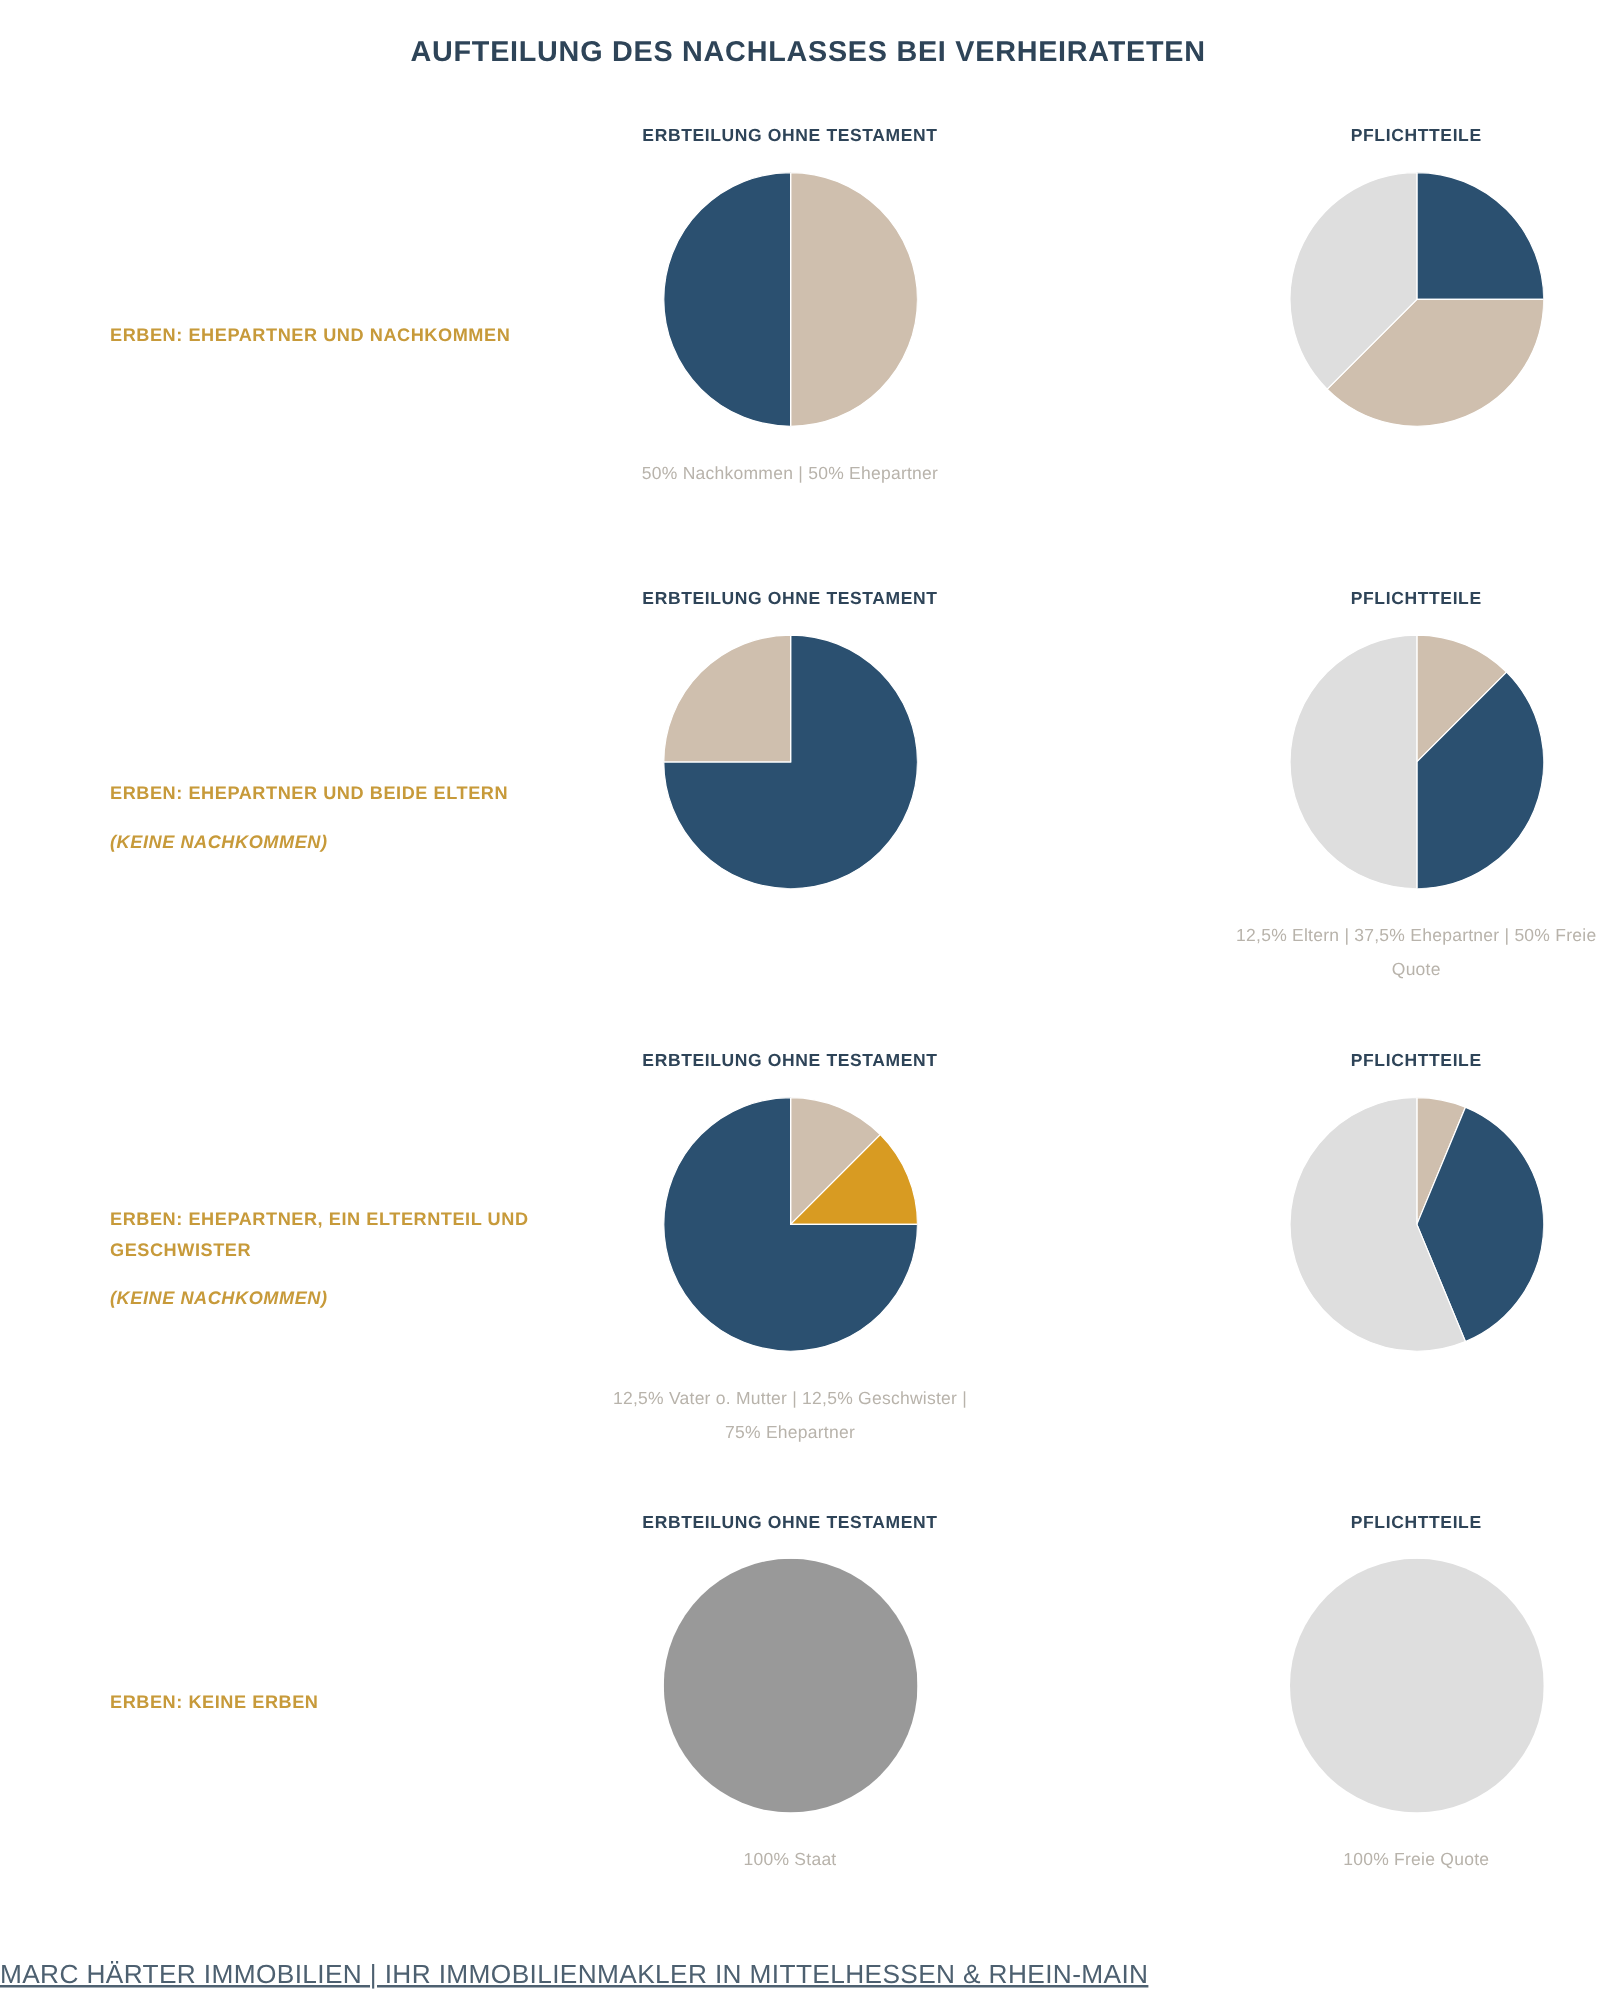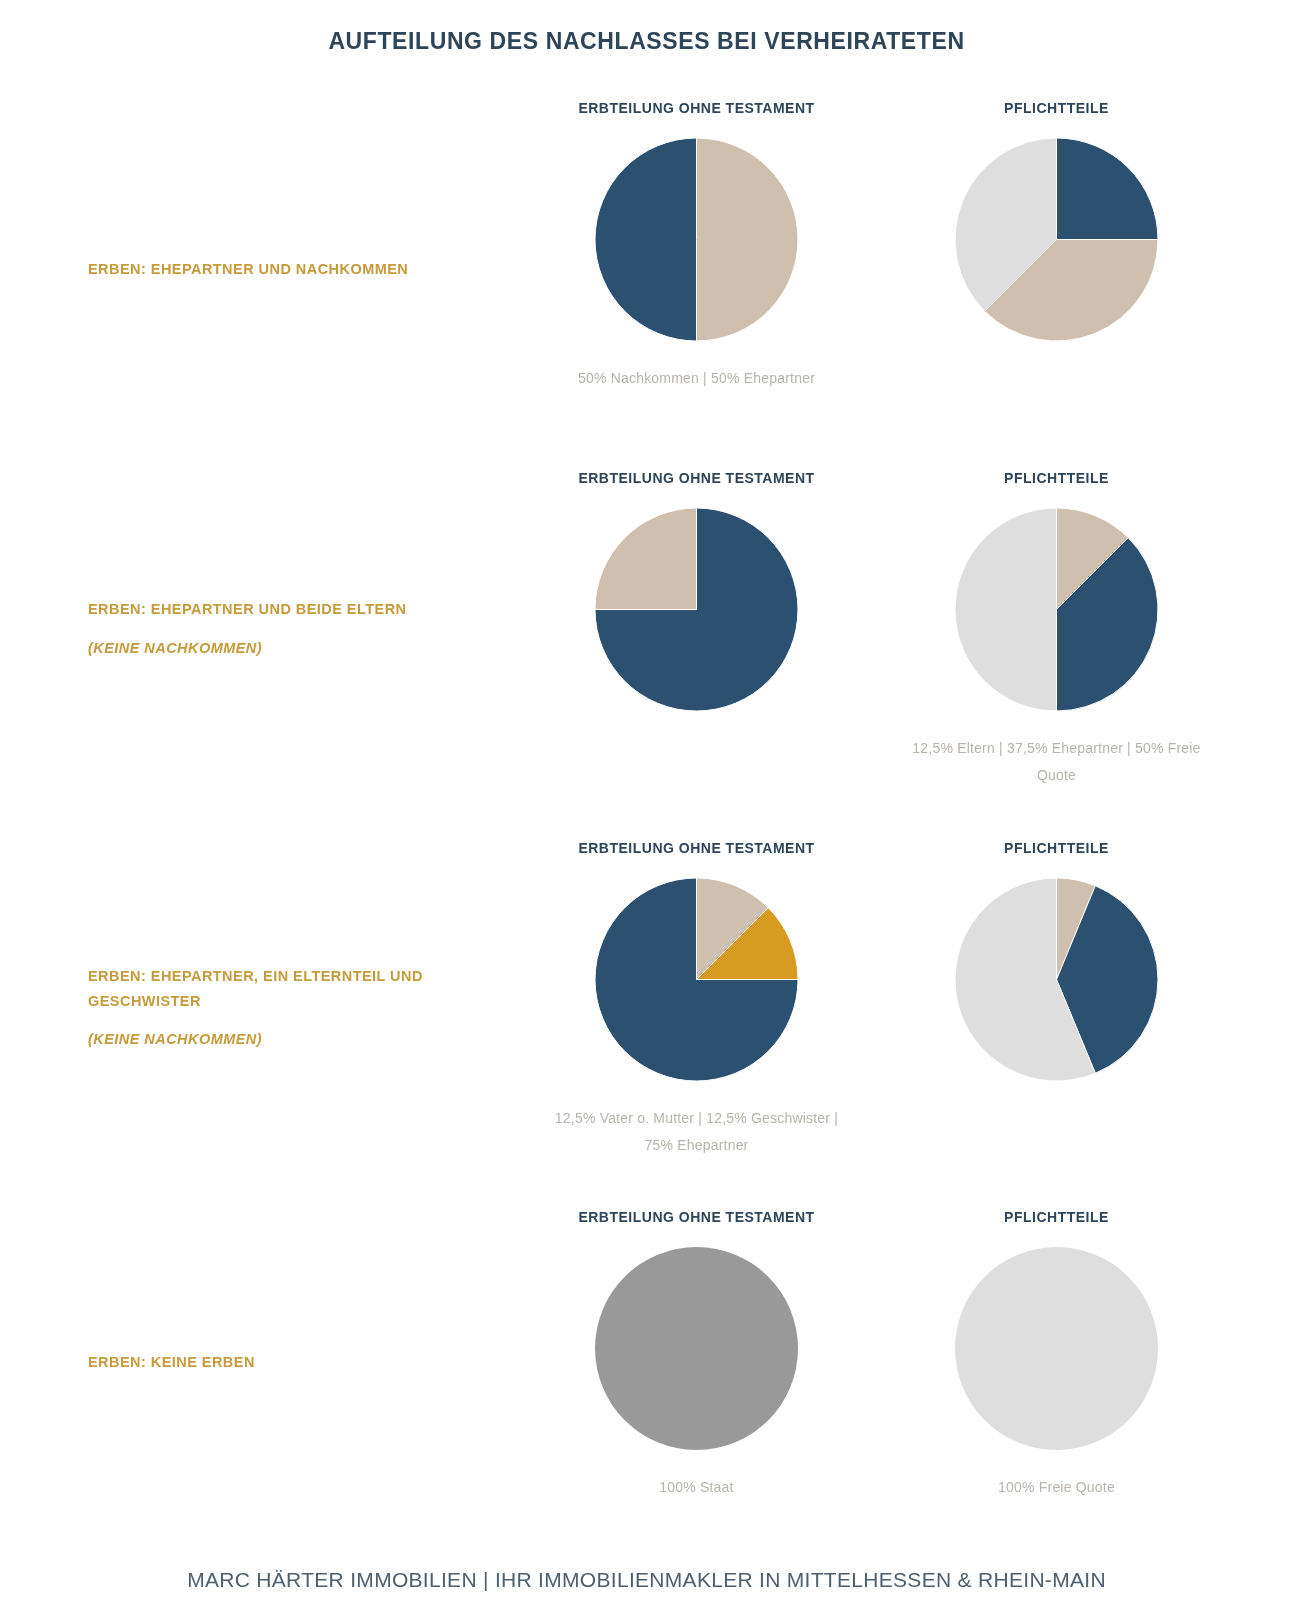--- a/index.html
+++ b/index.html
@@ -59,23 +59,23 @@
   }
   .row-label .lbl-line:last-child { margin-bottom: 0; }
   .row-label .lbl-sub {
     display: block;
     margin-top: 24px;
     font-style: italic;
   }
 
   .charts-area {
     position: relative;
-    margin-left: 0;
+    margin-left: 12px;
     display: flex;
-    justify-content: center;
+    justify-content: space-between;
   }
 
   .chart-col {
     width: 320px;
     text-align: center;
     position: relative;
   }
   .chart-col.col-left  { margin-left: 460px; }
   .chart-col.col-right { margin-left: 40px; }
 
@@ -104,25 +104,26 @@
     padding: 0 6px;
     letter-spacing: 0.2px;
   }
 
   
   .footer {
     position: absolute;
     left: 0;
     bottom: 8px;
     width: 1293px;
-    text-align: center;
+    text-align: left;
     font-size: 21px;
     letter-spacing: 0.3px;
     color: #4d6070;
     text-transform: uppercase;
+    text-decoration: underline;
   }
 </style>
 </head>
 <body>
 
 <div class="page">
 
   <h1 class="main-title">AUFTEILUNG DES NACHLASSES BEI VERHEIRATETEN</h1>
 
   <div id="rows-container">
@@ -147,21 +148,21 @@
               <svg width="203" height="203" viewBox="0 0 203 203">
                 <path d="M 101.5 101.5 L 101.500 0.000 A 101.5 101.5 0 0 1 203.000 101.500 Z" fill="#2b5070" stroke="#ffffff" stroke-width="1"></path>
                 <path d="M 101.5 101.5 L 203.000 101.500 A 101.5 101.5 0 0 1 29.729 173.271 Z" fill="#cfbfae" stroke="#ffffff" stroke-width="1"></path>
                 <path d="M 101.5 101.5 L 29.729 173.271 A 101.5 101.5 0 0 1 101.500 0.000 Z" fill="#dedede" stroke="#ffffff" stroke-width="1"></path>
               </svg>
             </div>
           </div>
         </div>
       </div>
       <div class="row" style="position: absolute; top: 470px; left: 0px;">
-        <div class="row-label" style="top: 132px;">
+        <div class="row-label" style="top: 158px;">
           <span class="lbl-line">ERBEN: EHEPARTNER UND BEIDE ELTERN</span>
           <span class="lbl-sub">(KEINE NACHKOMMEN)</span>
         </div>
         <div class="charts-area">
           <div class="chart-col col-left">
             <div class="chart-heading">ERBTEILUNG OHNE TESTAMENT</div>
             <div class="pie-wrap">
               <svg width="203" height="203" viewBox="0 0 203 203">
                 <path d="M 101.5 101.5 L 101.500 0.000 A 101.5 101.5 0 1 1 0.000 101.500 Z" fill="#2b5070" stroke="#ffffff" stroke-width="1"></path>
                 <path d="M 101.5 101.5 L 0.000 101.500 A 101.5 101.5 0 0 1 101.500 0.000 Z" fill="#cfbfae" stroke="#ffffff" stroke-width="1"></path>

